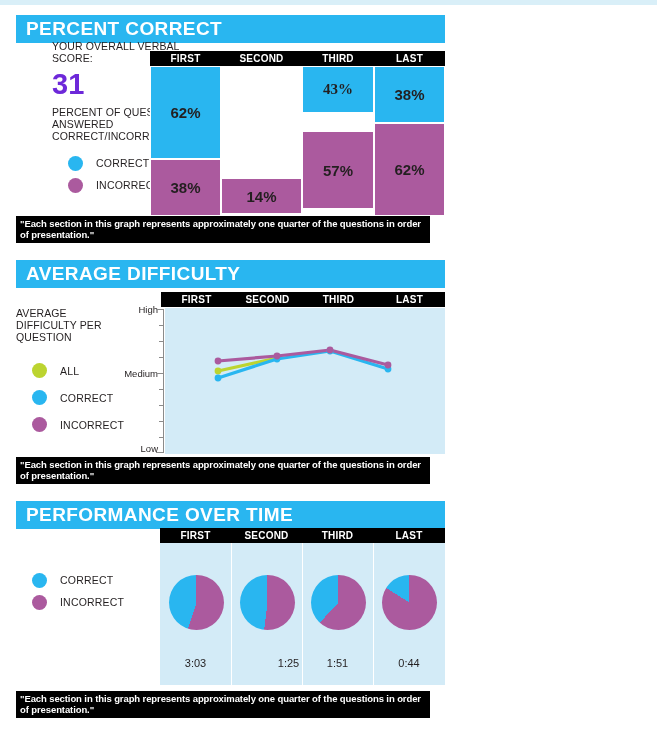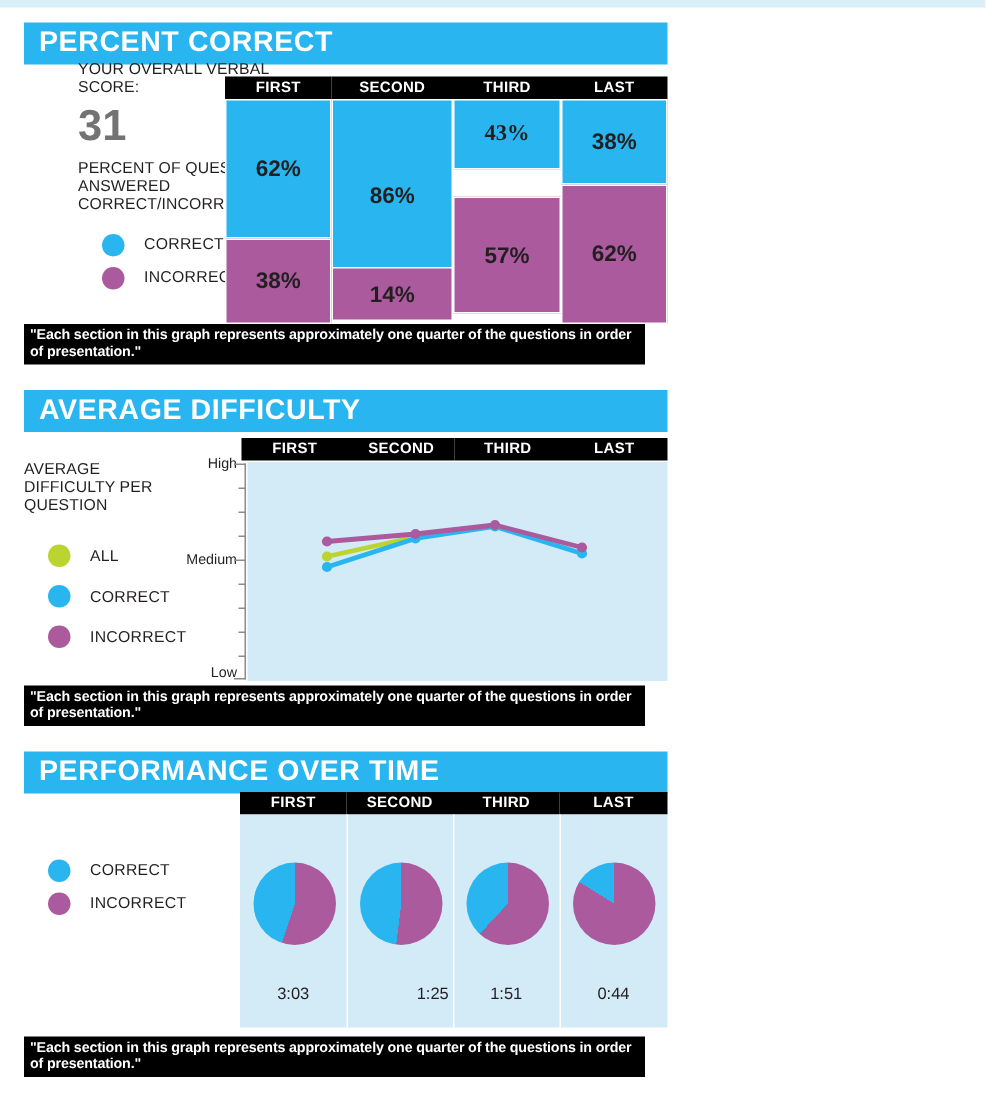--- a/index.html
+++ b/index.html
@@ -49,21 +49,21 @@
   }
   .side-label {
     font-size: 10.5px;
     line-height: 12px;
     letter-spacing: 0.1px;
     color: #231f20;
   }
   .big-score {
     font-size: 29px;
     font-weight: bold;
-    color: #737373;
+    color: #6d28d9;
     line-height: 32px;
     margin-top: 4px;
     margin-bottom: 6px;
   }
   .legend { margin-top: 10px; }
   .legend-row {
     display: flex; align-items: center;
     height: 22px;
   }
   .dot {
@@ -181,23 +181,20 @@
 <div class="bars" style="left:150px; top:66px; width:295px; height:150px;">
   <div class="barcol" style="left:0px; width:71px; height:150px;">
     <div class="seg correct" style="top:0px;  height:93px;">
       <span class="lbl">62%</span>
     </div>
     <div class="seg incorrect" style="top:93px; height:57px;">
       <span class="lbl">38%</span>
     </div>
   </div>
   <div class="barcol" style="left:71px; width:81px; height:150px;">
-    <div class="seg correct" style="top:0px;   height:129px;">
-      <span class="lbl">86%</span>
-    </div>
     <div class="seg incorrect" style="top:112px; height:36px;">
       <span class="lbl">14%</span>
     </div>
   </div>
   <div class="barcol" style="left:152px; width:72px; height:150px;">
     <div class="seg correct" style="top:0px;  height:47px;font-family:Liberation Serif, serif;">
       <span class="lbl">43%</span>
     </div>
     <div class="seg incorrect" style="top:65px; height:78px;">
       <span class="lbl">57%</span>

